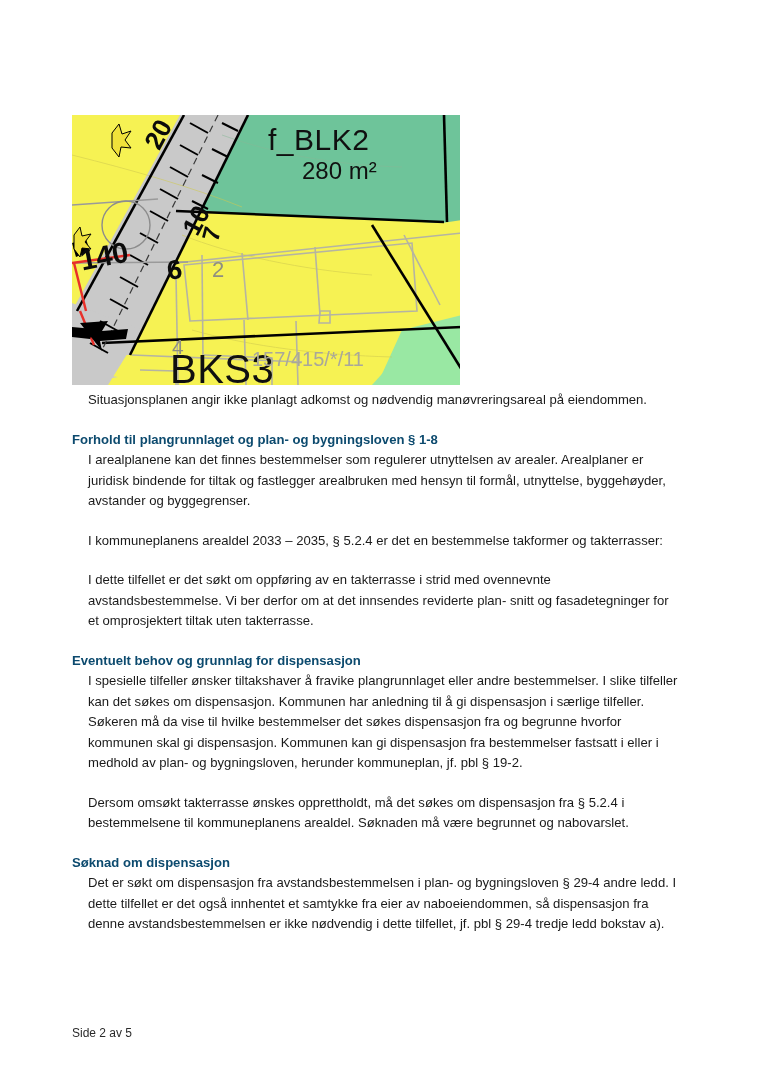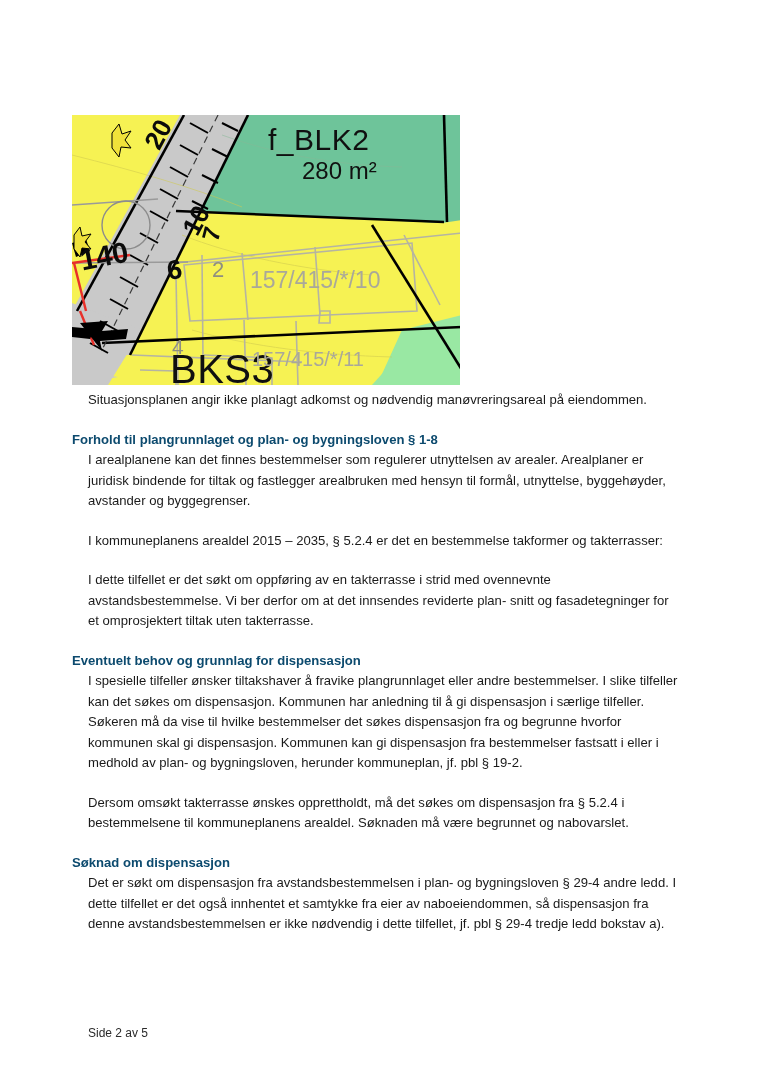--- a/index.html
+++ b/index.html
@@ -135,21 +135,21 @@
     color: #0c4a6e;
     margin: 19px 0 0 0;
   }
   .heading + .para { margin-top: 0; }
   .quote {
     font-style: italic;
   }
 
   .footer {
     position: absolute;
-    left: 88px;
+    left: 72px;
     top: 1026px;
     font-size: 12px;
     color: #2a2a2a;
   }
 </style>
 </head>
 <body>
 
 <div class="page">
 
@@ -259,35 +259,34 @@
 
       <rect x="388" y="0" width="2" height="270" fill="#ffffff"></rect>
     </svg>
 
     <div class="map-label lbl-num20">20</div>
     <div class="map-label lbl-num10b">10</div>
     <div class="map-label lbl-num7">7</div>
     <div class="map-label lbl-blk2">f_BLK2</div>
     <div class="map-label lbl-area">280 m²</div>
     <div class="map-label lbl-bks3">BKS3</div>
-    <div class="map-label lbl-gnr10">157/415/*/10</div>
     <div class="map-label lbl-gnr11">157/415/*/11</div>
     <div class="map-label lbl-num140">140</div>
     <div class="map-label lbl-num6">6</div>
     <div class="map-label lbl-num2">2</div>
     <div class="map-label lbl-num4">4</div>
   </div>
 
   <div class="body-text">
 
     <p class="para tight">Situasjonsplanen angir ikke planlagt adkomst og nødvendig manøvreringsareal på eiendommen.</p>
 
     <h2 class="heading">Forhold til plangrunnlaget og plan- og bygningsloven § 1-8</h2>
     <p class="para">I arealplanene kan det finnes bestemmelser som regulerer utnyttelsen av arealer. Arealplaner er juridisk bindende for tiltak og fastlegger arealbruken med hensyn til formål, utnyttelse, byggehøyder, avstander og byggegrenser.</p>
-    <p class="para">I kommuneplanens arealdel 2015 – 2035, § 5.2.4 er det en bestemmelse takformer og takterrasser:</p>
+    <p class="para">I kommuneplanens arealdel 2033 – 2035, § 5.2.4 er det en bestemmelse takformer og takterrasser:</p>
     <p class="para">I dette tilfellet er det søkt om oppføring av en takterrasse i strid med ovennevnte avstandsbestemmelse. Vi ber derfor om at det innsendes reviderte plan- snitt og fasadetegninger for et omprosjektert tiltak uten takterrasse.</p>
 
     <h2 class="heading">Eventuelt behov og grunnlag for dispensasjon</h2>
     <p class="para">I spesielle tilfeller ønsker tiltakshaver å fravike plangrunnlaget eller andre bestemmelser. I slike tilfeller kan det søkes om dispensasjon. Kommunen har anledning til å gi dispensasjon i særlige tilfeller. Søkeren må da vise til hvilke bestemmelser det søkes dispensasjon fra og begrunne hvorfor kommunen skal gi dispensasjon. Kommunen kan gi dispensasjon fra bestemmelser fastsatt i eller i medhold av plan- og bygningsloven, herunder kommuneplan, jf. pbl § 19-2.</p>
     <p class="para">Dersom omsøkt takterrasse ønskes opprettholdt, må det søkes om dispensasjon fra § 5.2.4 i bestemmelsene til kommuneplanens arealdel. Søknaden må være begrunnet og nabovarslet.</p>
 
     <h2 class="heading">Søknad om dispensasjon</h2>
     <p class="para">Det er søkt om dispensasjon fra avstandsbestemmelsen i plan- og bygningsloven § 29-4 andre ledd. I dette tilfellet er det også innhentet et samtykke fra eier av naboeiendommen, så dispensasjon fra denne avstandsbestemmelsen er ikke nødvendig i dette tilfellet, jf. pbl § 29-4 tredje ledd bokstav a).</p>
 
   </div>

